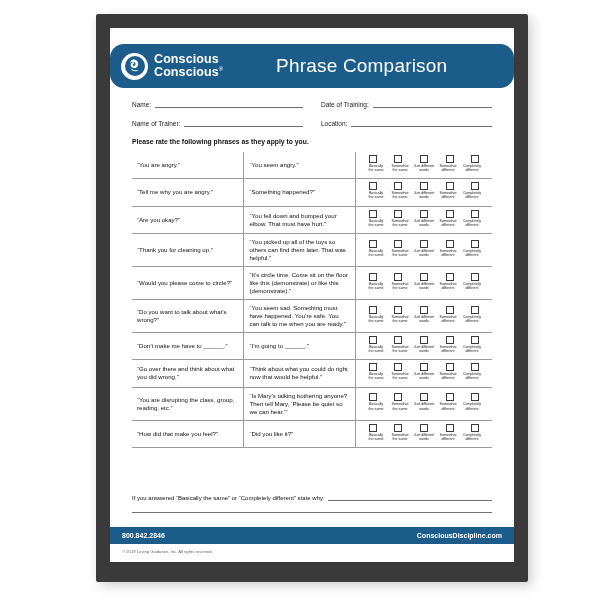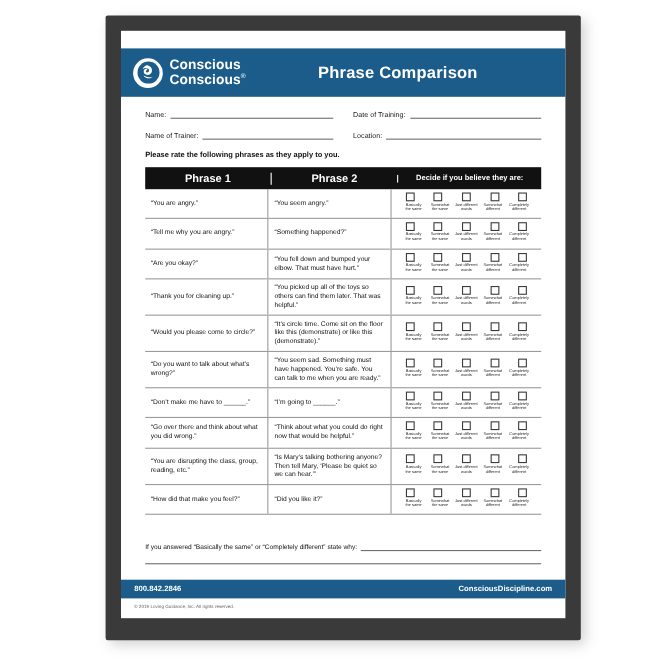--- a/index.html
+++ b/index.html
@@ -22,35 +22,35 @@
   }
   
   .sheet{
     position:absolute;left:110px;top:28px;width:404px;height:534px;
     background:#ffffff;
   }
 
   
   .hdr{
     position:absolute;left:0;top:16px;width:404px;height:44px;
-    background:#1b5c8a;display:flex;align-items:center;
+    background:#1b5c8a;display:flex;align-items:center;border-radius:14px;
   }
   .logo{display:flex;align-items:center;padding-left:11px;}
   .logo-mark{
     width:27px;height:27px;border-radius:50%;
     background:#ffffff;display:flex;align-items:center;justify-content:center;
     margin-right:6px;flex:0 0 auto;
   }
   .logo-mark svg{display:block;}
   .logo-text{color:#ffffff;line-height:1.02;}
   .logo-text .l1{font-size:12.5px;font-weight:bold;letter-spacing:.1px;}
   .logo-text .l2{font-size:12.5px;font-weight:bold;letter-spacing:.1px;}
   .logo-text .l2 sup{font-size:6px;vertical-align:super;font-weight:normal;}
   .hdr-title{
-    flex:1;text-align:center;color:#ffffff;font-size:15px;font-weight:bold;
+    flex:1;text-align:center;color:#ffffff;font-size:19px;font-weight:normal;
     padding-right:14px;letter-spacing:.2px;
   }
 
   
   .info{position:absolute;left:22px;top:72px;width:360px;font-size:6.5px;color:#222;}
   .info-row{display:flex;gap:18px;margin-bottom:11px;}
   .info-cell{flex:1;display:flex;align-items:flex-end;}
   .info-cell .lbl{white-space:nowrap;margin-right:4px;}
   .info-cell .rule{flex:1;border-bottom:.8px solid #6f6f6f;height:7px;}
 
@@ -153,25 +153,20 @@
         <div class="info-cell">
           <span class="lbl">Location:</span>
           <span class="rule"></span>
         </div>
       </div>
     </div>
 
     <div class="instr">Please rate the following phrases as they apply to you.</div>
 
     <div class="tbl">
-      <div class="thead">
-        <div class="c1">Phrase 1</div>
-        <div class="c2">Phrase 2</div>
-        <div class="c3">Decide if you believe they are:</div>
-      </div>
       <div id="rows">
           <div class="row">
             <div class="cell p1">“You are angry.”</div>
             <div class="cell p2">“You seem angry.”</div>
             <div class="cell rate">
               <div style="display: flex; flex-direction: column; width: 100%;">
                 <div style="display: flex; justify-content: space-around; align-items: center;">
                   <div class="opt">
                     <div class="box"></div>
                   </div>

